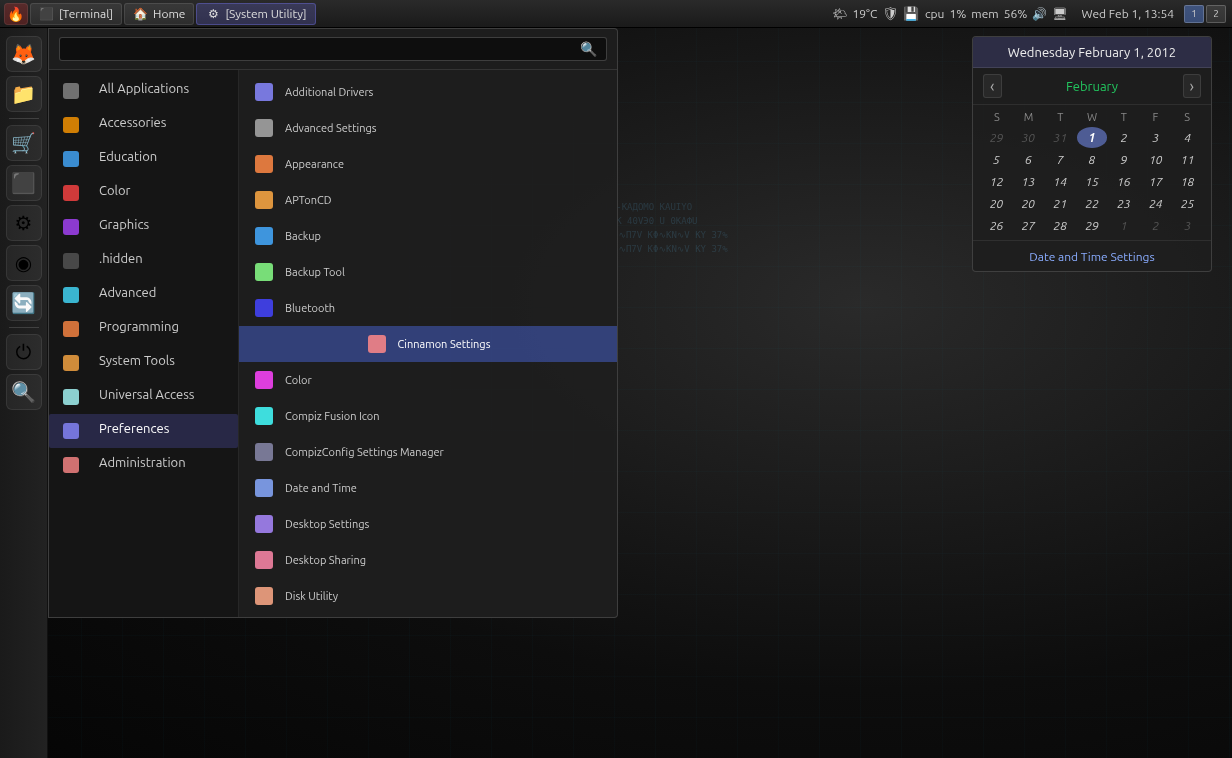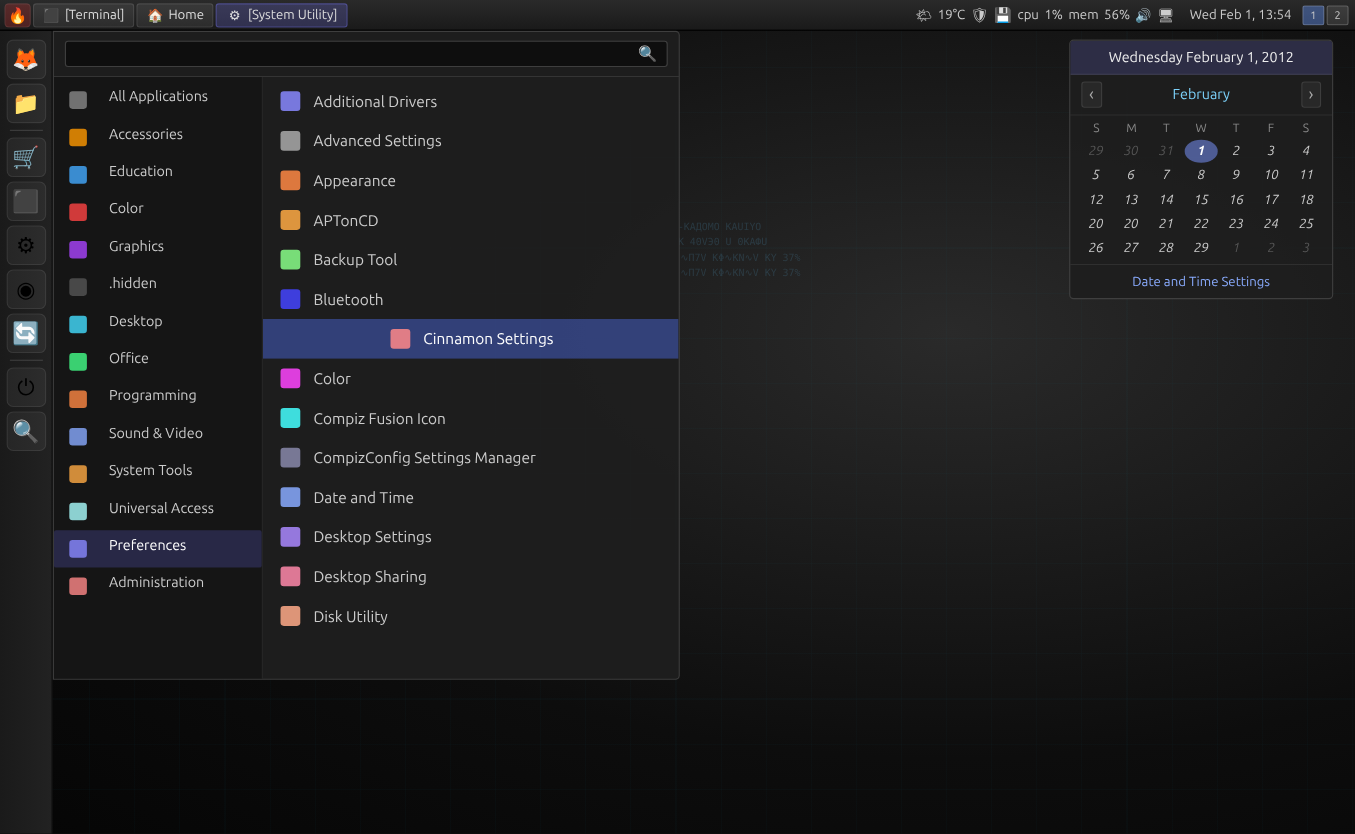--- a/index.html
+++ b/index.html
@@ -246,21 +246,21 @@
     #apps-panel::-webkit-scrollbar-track { background: rgba(0,0,0,0.3); }
     #apps-panel::-webkit-scrollbar-thumb { background: rgba(255,255,255,0.2); border-radius: 3px; }
 
     .app-item {
       display: flex;
       align-items: center;
       gap: 10px;
       padding: 7px 14px;
       cursor: pointer;
       color: #ccc;
-      font-size: 14px;
+      font-size: 11px;
     }
     .app-item.active {
       background: rgba(60,80,160,0.7);
       color: #fff;
       justify-content: center;
     }
 
     .app-icon {
       width: 22px;
       height: 22px;
@@ -307,21 +307,21 @@
       color: #aaa;
       font-size: 16px;
       padding: 2px 6px;
       border-radius: 3px;
       background: rgba(255,255,255,0.05);
       border: 1px solid rgba(255,255,255,0.1);
     }
 
     .cal-month {
       font-size: 13px;
-      color: #7dd3fc;
+      color: #22c55e;
     }
 
     .cal-grid {
       padding: 4px 8px;
     }
 
     .cal-days-header {
       display: grid;
       grid-template-columns: repeat(7, 1fr);
       margin-bottom: 2px;
@@ -508,39 +508,27 @@
         <div class="cat-item">
           <span class="cat-icon">
             <span style="display:inline-block;width:16px;height:16px;background:#555;border-radius:3px;opacity:0.8;"></span>
           </span>
           <span>.hidden</span>
         </div>
         <div class="cat-item">
           <span class="cat-icon">
             <span style="display:inline-block;width:16px;height:16px;background:#4df;border-radius:3px;opacity:0.8;"></span>
           </span>
-          <span>Desktop</span>
-        </div>
-        <div class="cat-item">
-          <span class="cat-icon">
-            <span style="display:inline-block;width:16px;height:16px;background:#4f8;border-radius:3px;opacity:0.8;"></span>
-          </span>
-          <span>Office</span>
+          <span>Advanced</span>
         </div>
         <div class="cat-item">
           <span class="cat-icon">
             <span style="display:inline-block;width:16px;height:16px;background:#f84;border-radius:3px;opacity:0.8;"></span>
           </span>
           <span>Programming</span>
-        </div>
-        <div class="cat-item">
-          <span class="cat-icon">
-            <span style="display:inline-block;width:16px;height:16px;background:#8af;border-radius:3px;opacity:0.8;"></span>
-          </span>
-          <span>Sound &amp; Video</span>
         </div>
         <div class="cat-item">
           <span class="cat-icon">
             <span style="display:inline-block;width:16px;height:16px;background:#fa4;border-radius:3px;opacity:0.8;"></span>
           </span>
           <span>System Tools</span>
         </div>
         <div class="cat-item">
           <span class="cat-icon">
             <span style="display:inline-block;width:16px;height:16px;background:#aff;border-radius:3px;opacity:0.8;"></span>
@@ -578,20 +566,26 @@
           <span class="app-icon">
             <span style="display:inline-block;width:18px;height:18px;background:#f84;border-radius:3px;opacity:0.85;"></span>
           </span>
           <span>Appearance</span>
         </div>
         <div class="app-item">
           <span class="app-icon">
             <span style="display:inline-block;width:18px;height:18px;background:#fa4;border-radius:3px;opacity:0.85;"></span>
           </span>
           <span>APTonCD</span>
+        </div>
+        <div class="app-item">
+          <span class="app-icon">
+            <span style="display:inline-block;width:18px;height:18px;background:#4af;border-radius:3px;opacity:0.85;"></span>
+          </span>
+          <span>Backup</span>
         </div>
         <div class="app-item">
           <span class="app-icon">
             <span style="display:inline-block;width:18px;height:18px;background:#8f8;border-radius:3px;opacity:0.85;"></span>
           </span>
           <span>Backup Tool</span>
         </div>
         <div class="app-item">
           <span class="app-icon">
             <span style="display:inline-block;width:18px;height:18px;background:#44f;border-radius:3px;opacity:0.85;"></span>

